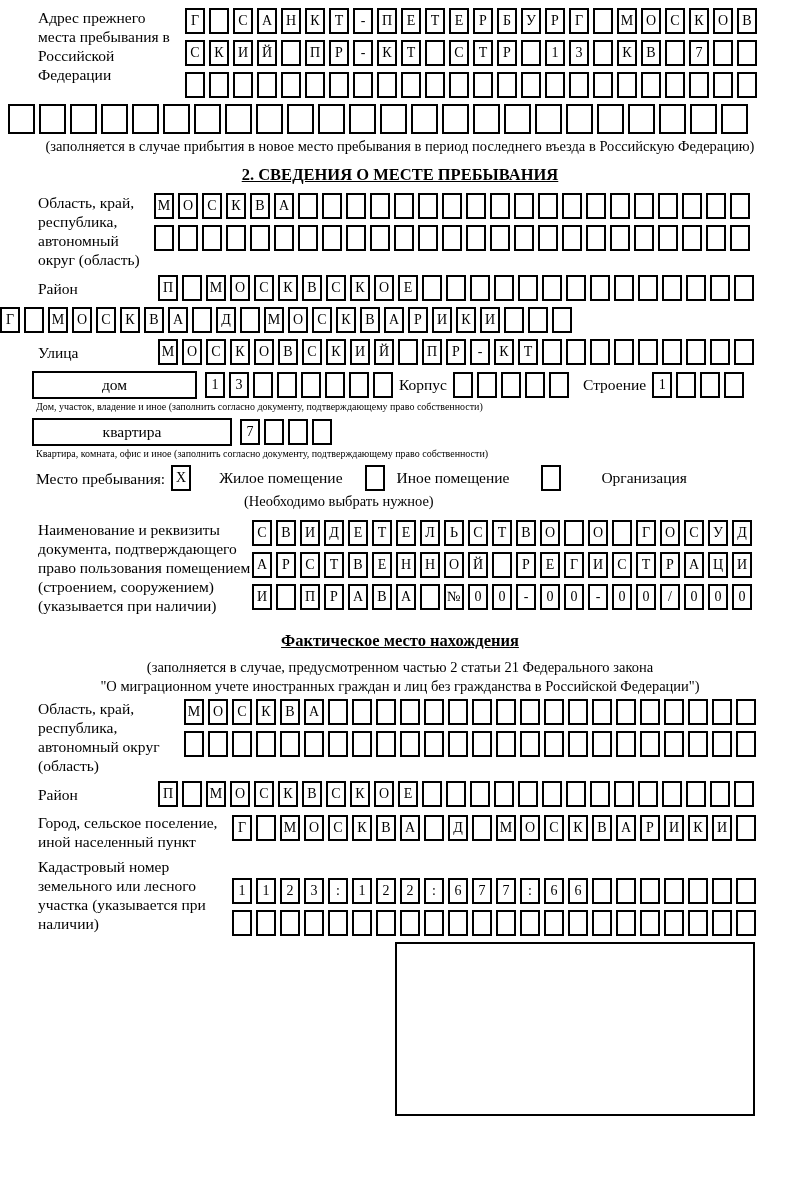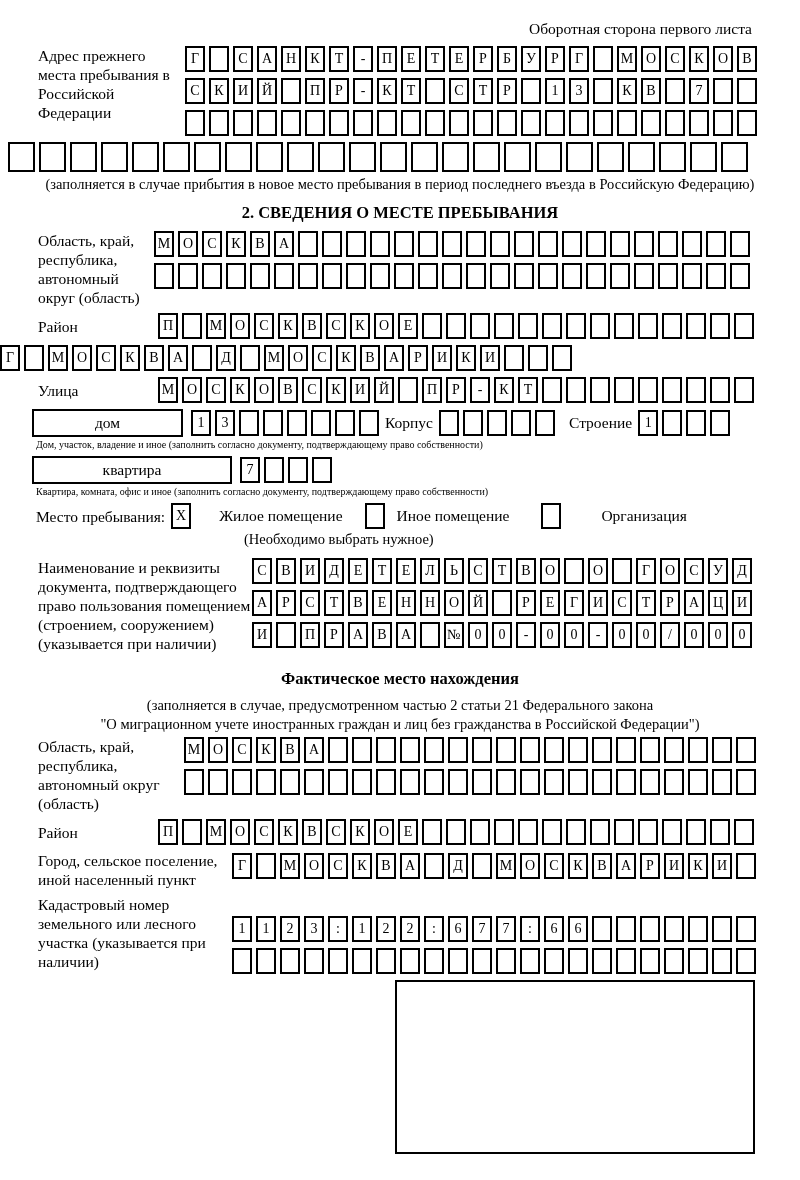--- a/index.html
+++ b/index.html
@@ -18,21 +18,21 @@
   .rows{display:flex;flex-direction:column;gap:6px;}
 
   .cells{display:flex;gap:4px;}
   .cell{box-sizing:border-box;width:20px;height:26px;border:2px solid #000;
         font-size:14px;line-height:22px;text-align:center;flex-shrink:0;
         font-family:"Liberation Serif","DejaVu Serif",serif;}
   .cells.big .cell{width:27px;height:30px;line-height:26px;}
 
   .caption-center{text-align:center;font-size:14.5px;margin:4px 0 2px 0;}
   .h-section{text-align:center;font-size:16.5px;font-weight:bold;
-             margin:10px 0 8px 0;}
+             margin:10px 0 8px 0;text-decoration:underline;}
 
   
   .inline-row{display:flex;align-items:center;margin:2px 0 2px 32px;}
   .type-box{box-sizing:border-box;border:2px solid #000;height:28px;
             text-align:center;font-size:15.5px;line-height:24px;flex-shrink:0;}
   .inline-label{font-size:15.5px;margin:0 6px;}
   .small-caption{font-size:10px;margin:2px 0 6px 36px;}
 
   
   .stay-row{display:flex;align-items:center;margin:6px 0 2px 0;}
@@ -43,21 +43,20 @@
              height:174px;border:2px solid #000;}
 
   .mt4{margin-top:4px;} .mt8{margin-top:8px;}
   .prev-wide{margin:5px 0 2px 8px;}
 </style>
 </head>
 <body>
 
 <div class="page">
 
-  <div class="corner-note">Оборотная сторона первого листа</div>
 
   <div class="field mt8">
     <div class="label" style="width:185px;">Адрес прежнего места пребывания в Российской Федерации</div>
     <div class="rows">
       <div class="cells">
           <div class="cell">Г</div>
           <div class="cell"></div>
           <div class="cell">С</div>
           <div class="cell">А</div>
           <div class="cell">Н</div>
@@ -310,21 +309,21 @@
         <div class="cell"></div>
         <div class="cell"></div>
         <div class="cell"></div>
         <div class="cell"></div>
         <div class="cell"></div>
         <div class="cell"></div>
       </div>
   </div>
 
   <div class="inline-row">
-    <div class="type-box" style="width:151px;">дом</div>
+    <div class="type-box" style="width:165px;">дом</div>
     <div class="cells" style="margin-left:8px;">
         <div class="cell">1</div>
         <div class="cell">3</div>
         <div class="cell"></div>
         <div class="cell"></div>
         <div class="cell"></div>
         <div class="cell"></div>
         <div class="cell"></div>
         <div class="cell"></div>
       </div>

